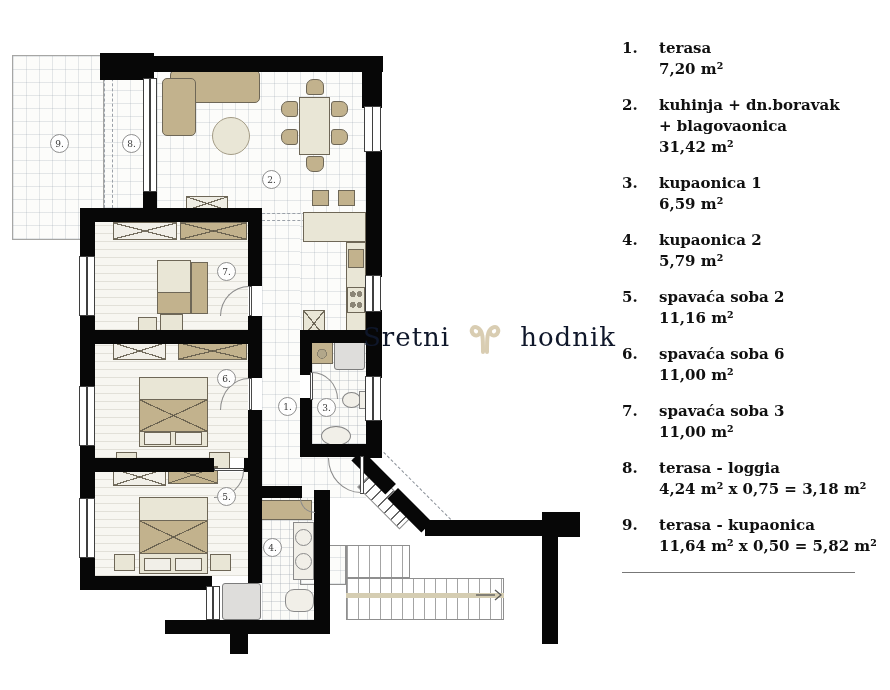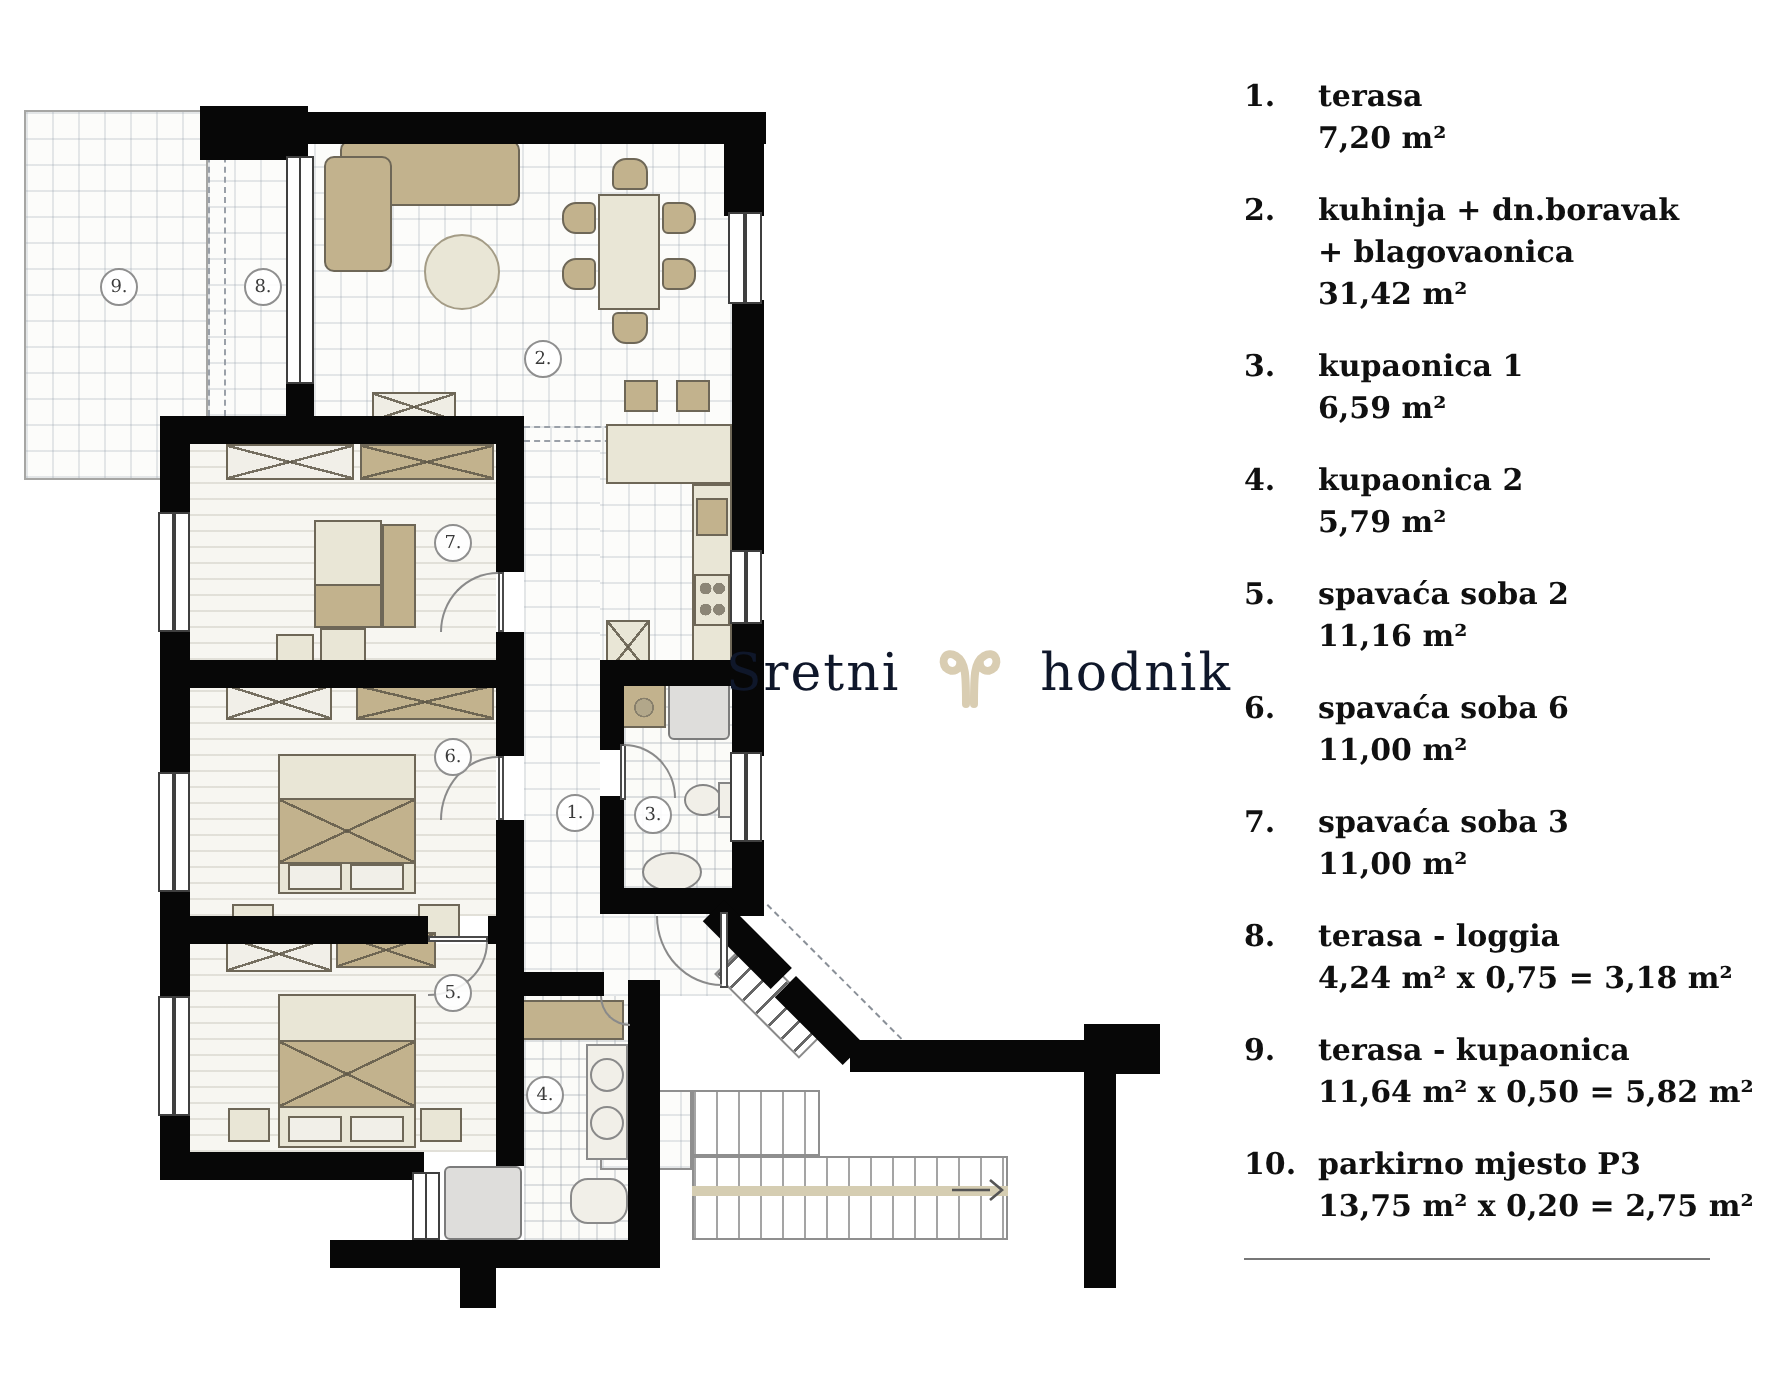--- a/index.html
+++ b/index.html
@@ -292,23 +292,16 @@
           <div>4,24 m² x 0,75 = 3,18 m²</div>
         </div>
     </div>
     <div class="litem">
       <div class="lnum">9.</div>
       <div class="lbody">
           <div>terasa - kupaonica</div>
           <div>11,64 m² x 0,50 = 5,82 m²</div>
         </div>
     </div>
-    <div class="litem">
-      <div class="lnum">10.</div>
-      <div class="lbody">
-          <div>parkirno mjesto P3</div>
-          <div>13,75 m² x 0,20 = 2,75 m²</div>
-        </div>
-    </div>
     <div class="ldiv"></div>
   </div>
 
 </div>
 
 </body></html>

